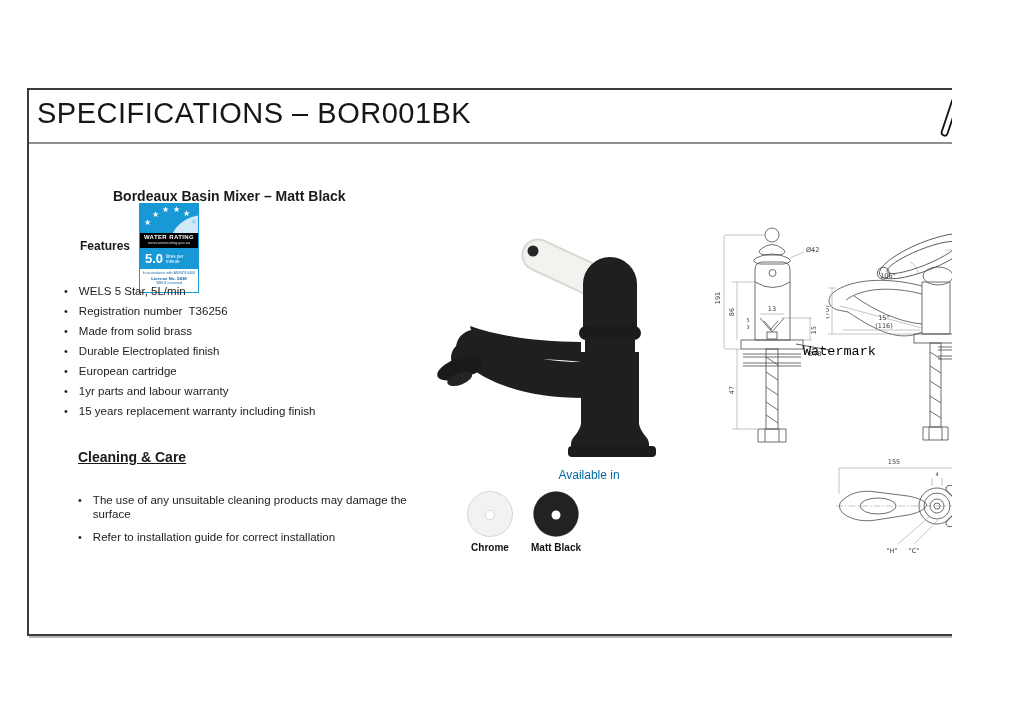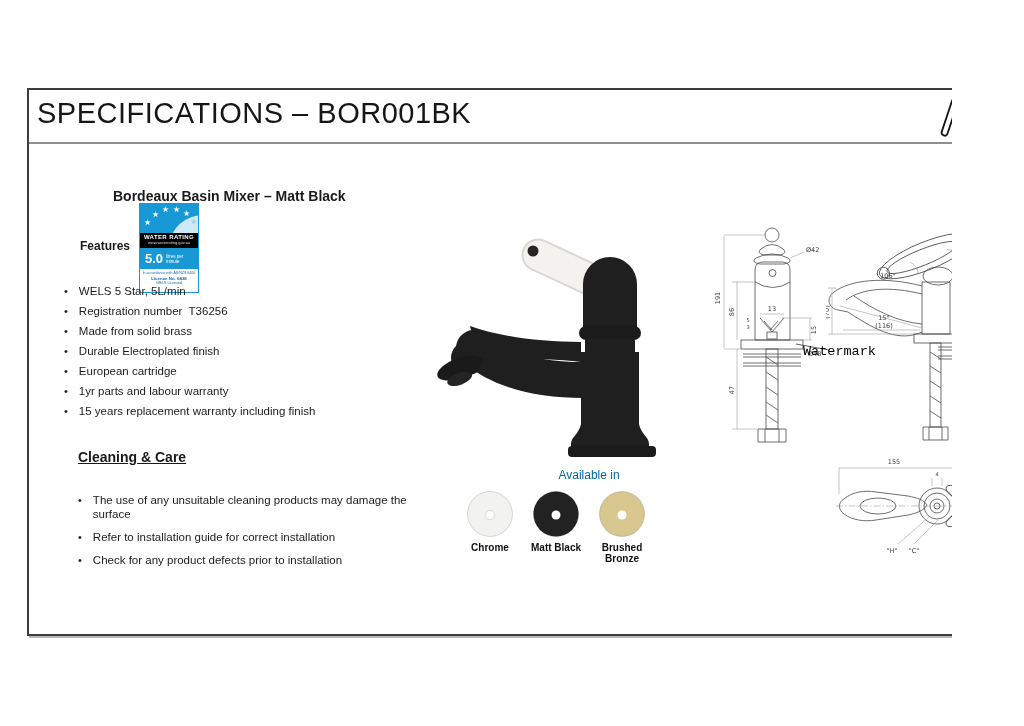--- a/index.html
+++ b/index.html
@@ -121,21 +121,20 @@
     <li>European cartridge</li>
     <li>1yr parts and labour warranty</li>
     <li>15 years replacement warranty including finish</li>
   </ul>
 
   <div class="care-heading">Cleaning &amp; Care</div>
   <ul class="blist care">
     <li>The use of any unsuitable cleaning products may damage the
 surface</li>
     <li>Refer to installation guide for correct installation</li>
-    <li>Check for any product defects prior to installation</li>
   </ul>
 
   <svg class="photo" viewBox="0 0 258 230">
 
     <circle cx="206" cy="54" r="18" fill="#1f1f1f"></circle>
 
     <path d="M140 27 L198 54" stroke="#d9d7d3" stroke-width="33" stroke-linecap="round" fill="none"></path>
     <path d="M140 27 L198 54" stroke="#f4f2ef" stroke-width="29" stroke-linecap="round" fill="none"></path>
     <circle cx="135" cy="23" r="5.5" fill="#262626"></circle>
 
@@ -166,27 +165,20 @@
           <circle cx="24" cy="25" r="4.5" fill="#ffffff" stroke="rgba(0,0,0,0.2)" stroke-width="0.6"></circle>
         </svg>
         <div class="swatch-label">Chrome</div>
       </div>
       <div class="swatch">
         <svg width="48" height="48" viewBox="0 0 48 48">
           <circle cx="24" cy="24" r="22.5" stroke="rgba(0,0,0,0.25)" stroke-width="0.8" fill="#222222"></circle>
           <circle cx="24" cy="25" r="4.5" fill="#ffffff"></circle>
         </svg>
         <div class="swatch-label">Matt Black</div>
-      </div>
-      <div class="swatch">
-        <svg width="48" height="48" viewBox="0 0 48 48">
-          <circle cx="24" cy="24" r="22.5" stroke="rgba(0,0,0,0.2)" stroke-width="0.8" fill="#d8c78e"></circle>
-          <circle cx="24" cy="25" r="4.5" fill="#ffffff"></circle>
-        </svg>
-        <div class="swatch-label">Brushed Bronze</div>
       </div>
     </div>
   </div>
 
   <svg class="draw draw-front" viewBox="0 0 118 226">
     <g class="dline">
       <circle cx="60" cy="13" r="7"></circle>
       <path d="M49 27 q11 -9 22 0 q5 4 -3 6 h-16 q-8 -2 -3 -6"></path>
       <path d="M44 36 q16 -8 32 0 q6 4 -4 6 h-24 q-10 -2 -4 -6"></path>
       <path d="M43 118 V48 q0 -8 8 -8 h19 q8 0 8 8 v70 z"></path>

